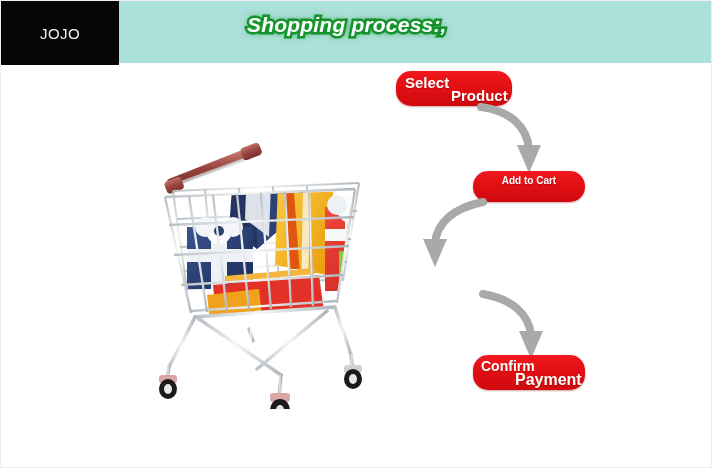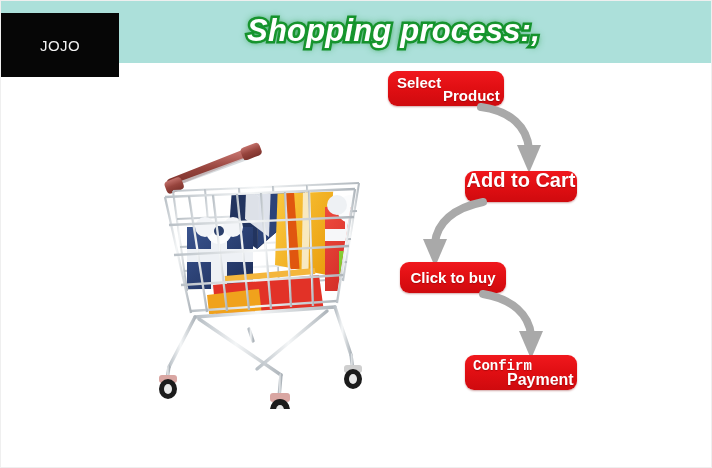--- a/index.html
+++ b/index.html
@@ -35,57 +35,57 @@
     left: 0;
     top: 0;
     width: 118px;
     height: 64px;
     background: #060606;
     display: flex;
     flex-direction: column;
     align-items: center;
     justify-content: center;
     color: #ffffff;
-    margin-top: 12px;
   }
   .logo-line {
     font-size: 15px;
     line-height: 19px;
     letter-spacing: 0.4px;
     color: #f2f2f2;
     font-weight: 400;
   }
 
   .banner-title {
     position: absolute;
     left: 246px;
     top: 12px;
-    font-size: 31px;
+    font-size: 21px;
     font-weight: bold;
     font-style: italic;
     color: #ffffff;
     letter-spacing: 0.2px;
     white-space: nowrap;
     -webkit-text-stroke: 5px #17922f;
     paint-order: stroke fill;
     text-shadow:
        0 0 2px #1d9c33,
        0 0 5px #1d9c33,
        0 0 8px #17922f;
   }
 
   
   .flow-btn {
     position: absolute;
     background: linear-gradient(180deg, #f0181d 0%, #e10f13 48%, #cf0a0e 100%);
-    border-radius: 9px;
+    border-radius: 15px;
     box-shadow: 0 1px 2px rgba(120,0,0,0.35);
     color: #ffffff;
     font-weight: bold;
     box-sizing: border-box;
+    margin-left: 8px;
   }
   .flow-btn .lbl {
     position: absolute;
     white-space: nowrap;
     color: #ffffff;
     text-shadow: 0 1px 1px rgba(110,0,0,0.45);
   }
 
   
   #btn-select {
@@ -100,21 +100,21 @@
   
   #btn-cart {
     left: 464px;
     top: 170px;
     width: 112px;
     height: 31px;
   }
   #btn-cart .l1 {
     left: 0; top: 0; width: 112px; height: 19px;
     display: flex; align-items: center; justify-content: center;
-    font-size: 20px;
+    font-size: 10px;
   }
 
   
   #btn-buy {
     left: 399px;
     top: 261px;
     width: 106px;
     height: 31px;
   }
   #btn-buy .l1 {
@@ -123,21 +123,21 @@
     font-size: 15px;
   }
 
   
   #btn-confirm {
     left: 464px;
     top: 354px;
     width: 112px;
     height: 35px;
   }
-  #btn-confirm .l1 { left: 8px;  top: 3px;  font-size: 14px; font-family: Liberation Mono, monospace; }
+  #btn-confirm .l1 { left: 8px;  top: 3px;  font-size: 14px; }
   #btn-confirm .l2 { left: 42px; top: 16px; font-size: 16px; }
 
   
   .arrow-svg {
     position: absolute;
     pointer-events: none;
   }
   #arrow1 { left: 476px; top: 100px; }
   #arrow2 { left: 404px; top: 196px; }
   #arrow3 { left: 478px; top: 288px; }
@@ -331,23 +331,20 @@
 
   <div class="flow-btn" id="btn-cart">
     <span class="lbl l1">Add to Cart</span>
   </div>
 
   <svg class="arrow-svg" id="arrow2" width="86" height="72" viewBox="0 0 86 72" xmlns="http://www.w3.org/2000/svg">
     <path d="M78,5 C48,11 32,26 30,46" stroke="#a9a9a9" stroke-width="8" fill="none" stroke-linecap="round"></path>
     <path d="M30,70 L18,42 L42,42 Z" fill="#a9a9a9"></path>
   </svg>
 
-  <div class="flow-btn" id="btn-buy">
-    <span class="lbl l1">Click to buy</span>
-  </div>
 
   <svg class="arrow-svg" id="arrow3" width="80" height="72" viewBox="0 0 80 72" xmlns="http://www.w3.org/2000/svg">
     <path d="M4,5 C34,10 50,26 52,46" stroke="#a9a9a9" stroke-width="8" fill="none" stroke-linecap="round"></path>
     <path d="M52,70 L40,42 L64,42 Z" fill="#a9a9a9"></path>
   </svg>
 
   <div class="flow-btn" id="btn-confirm">
     <span class="lbl l1">Confirm</span>
     <span class="lbl l2">Payment</span>
   </div>

